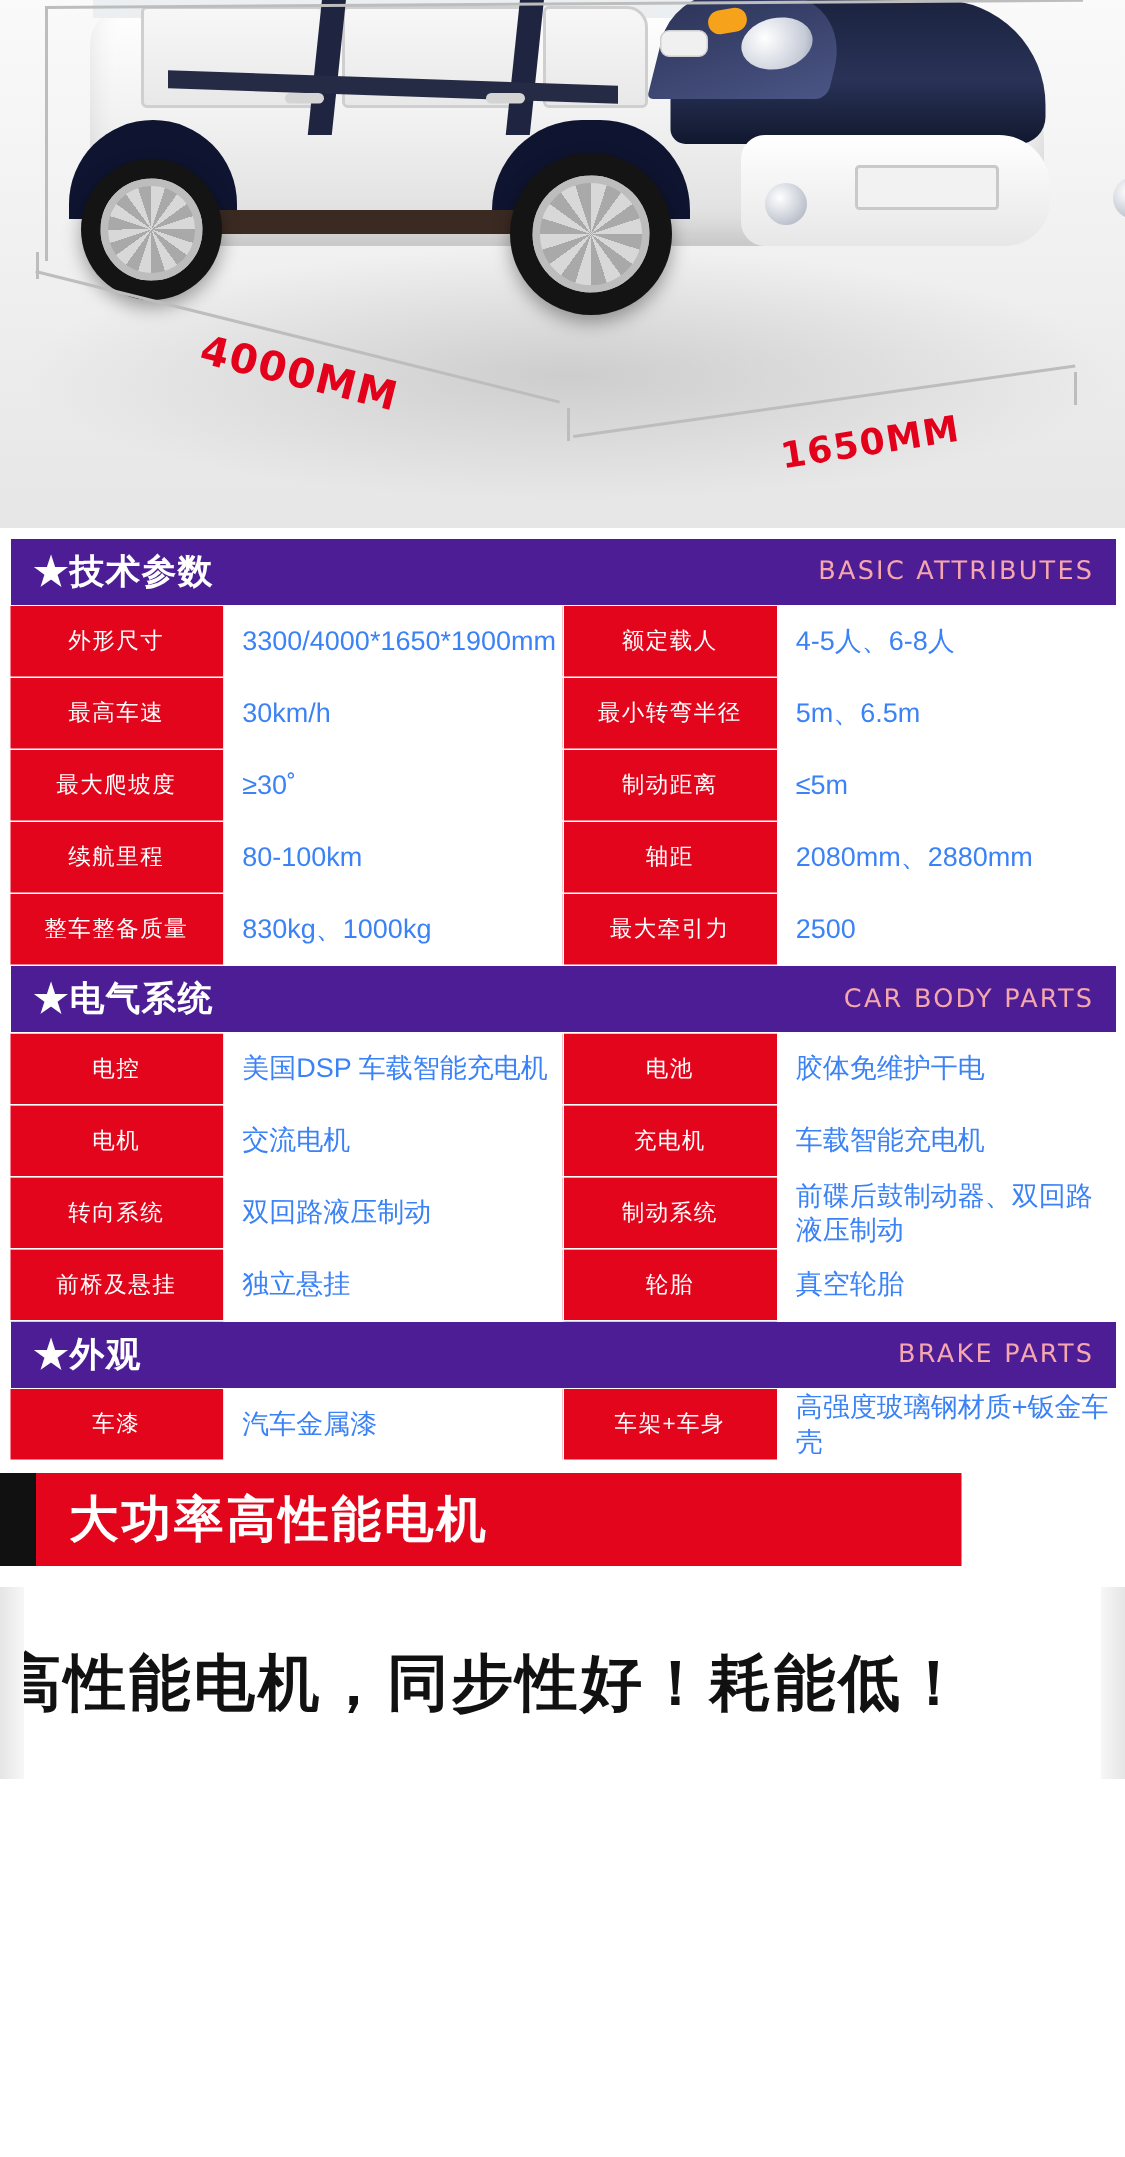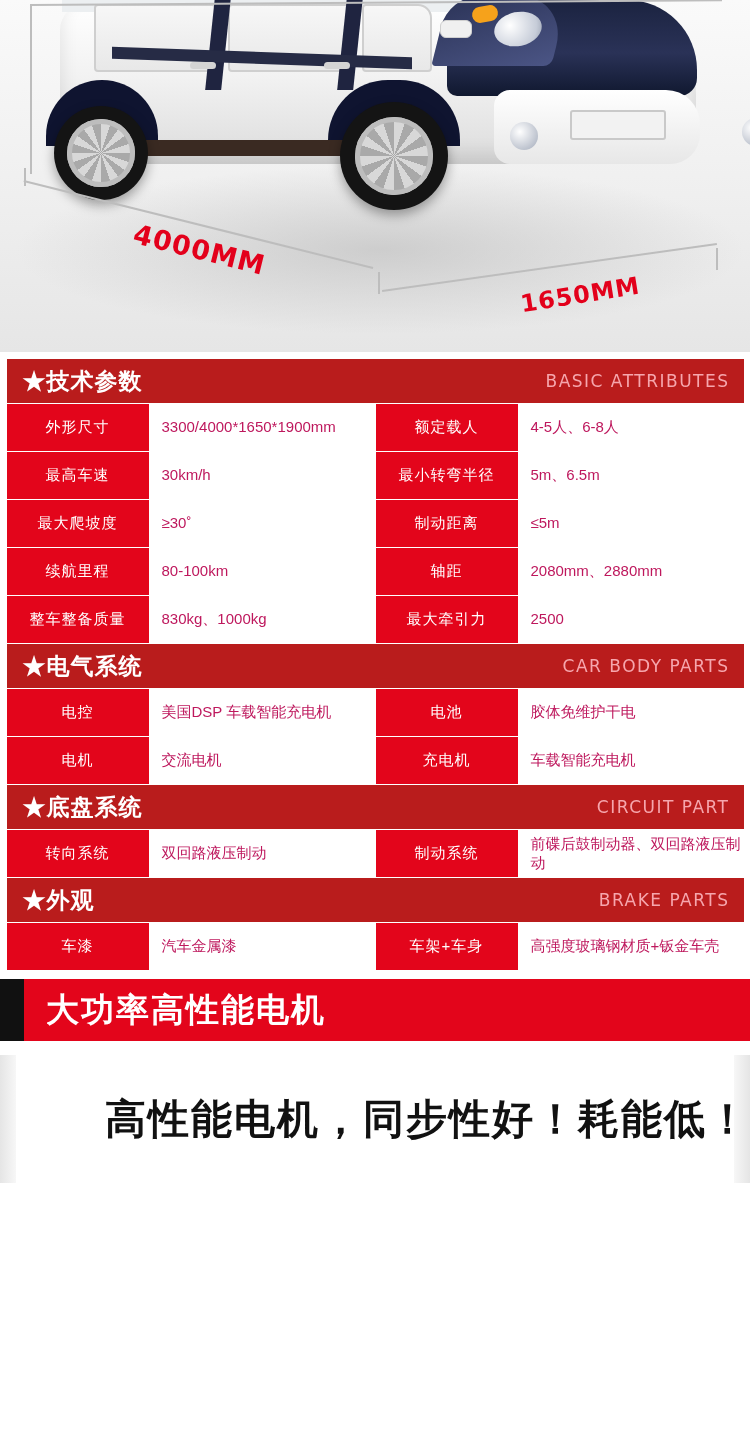--- a/index.html
+++ b/index.html
@@ -221,21 +221,21 @@
     width: 738px;
     margin: 6px auto 0;
     border-collapse: collapse;
     table-layout: fixed;
   }
   .spec td, .spec th {
     border: 1px solid #ffffff;
     padding: 0;
   }
   .sec-bar {
-    background: #b91c1c;
+    background: #4c1d95;
     color: #ffffff;
     height: 44px;
     position: relative;
   }
   .sec-bar .cn {
     position: absolute;
     left: 16px; top: 50%;
     transform: translateY(-50%);
     font-size: 23px;
     font-weight: bold;
@@ -253,39 +253,39 @@
   .lbl {
     background: #e3051b;
     color: #ffffff;
     font-size: 15px;
     text-align: center;
     height: 47px;
     letter-spacing: 1px;
   }
   .val {
     background: #ffffff;
-    color: #be185d;
-    font-size: 15px;
+    color: #3b82f6;
+    font-size: 18px;
     padding-left: 12px !important;
     height: 47px;
     line-height: 1.25;
   }
   .val.empty { background: #ffffff; }
   .lbl.empty { background: #e3051b; }
 
   
   col.c1 { width: 143px; }
   col.c2 { width: 226px; }
   col.c3 { width: 143px; }
   col.c4 { width: 226px; }
 
   
   .banner {
     position: relative;
-    width: 750px;
+    width: 641px;
     height: 62px;
     margin-top: 8px;
     background: #e3051b;
     display: flex;
     align-items: center;
   }
   .banner .blk {
     width: 24px;
     height: 62px;
     background: #111111;
@@ -299,21 +299,21 @@
   }
 
   
   .bottom {
     position: relative;
     width: 750px;
     height: 128px;
     background: #ffffff;
     display: flex;
     align-items: center;
-    justify-content: flex-end;
+    justify-content: flex-start;
   }
   .bottom .edge-l, .bottom .edge-r {
     position: absolute;
     top: 0; bottom: 0;
     width: 16px;
     background: linear-gradient(90deg, #e5e5e5, #f7f7f7);
   }
   .bottom .edge-l { left: 0; }
   .bottom .edge-r { right: 0; background: linear-gradient(270deg, #e5e5e5, #f7f7f7); }
   .bottom .slogan {
@@ -431,30 +431,30 @@
       <td class="val">胶体免维护干电</td>
     </tr>
     <tr>
       <td class="lbl">电机</td>
       <td class="val">交流电机</td>
       <td class="lbl">充电机</td>
       <td class="val">车载智能充电机</td>
     </tr>
 
     <tr>
-      <td class="sec-bar" colspan="4">
-        <span class="cn">★底盘系统</span>
-        <span class="en">CIRCUIT PART</span>
-      </td>
-    </tr>
-    <tr>
       <td class="lbl">转向系统</td>
       <td class="val">双回路液压制动</td>
       <td class="lbl">制动系统</td>
       <td class="val">前碟后鼓制动器、双回路液压制动</td>
+    </tr>
+    <tr>
+      <td class="lbl">前桥及悬挂</td>
+      <td class="val">独立悬挂</td>
+      <td class="lbl">轮胎</td>
+      <td class="val">真空轮胎</td>
     </tr>
 
     <tr>
       <td class="sec-bar" colspan="4">
         <span class="cn">★外观</span>
         <span class="en">BRAKE PARTS</span>
       </td>
     </tr>
     <tr>
       <td class="lbl">车漆</td>

